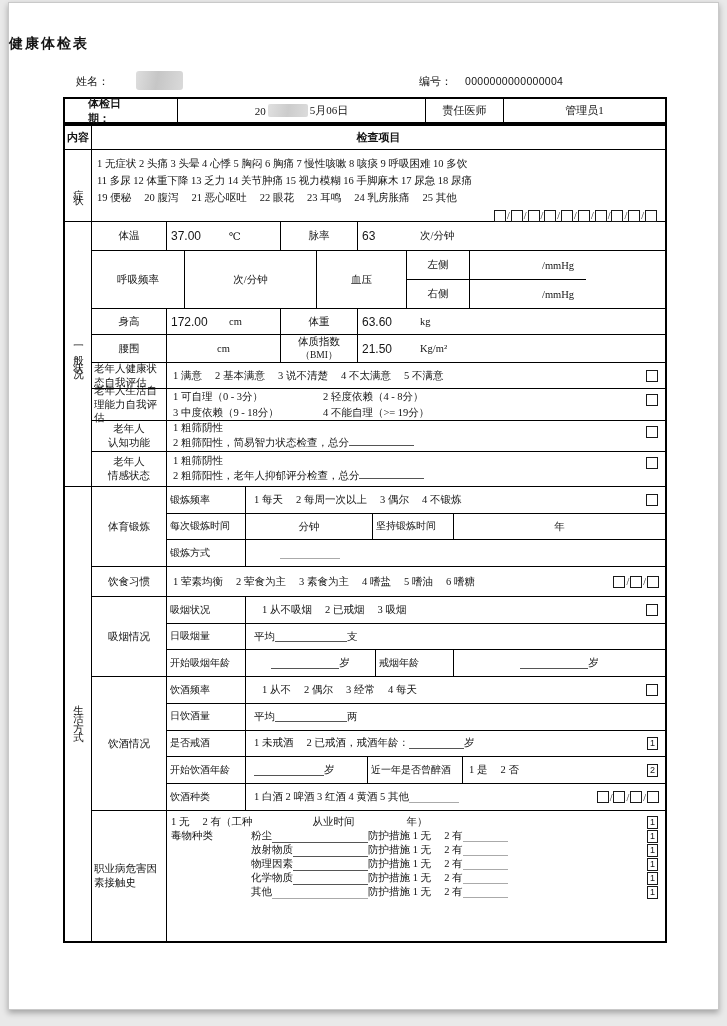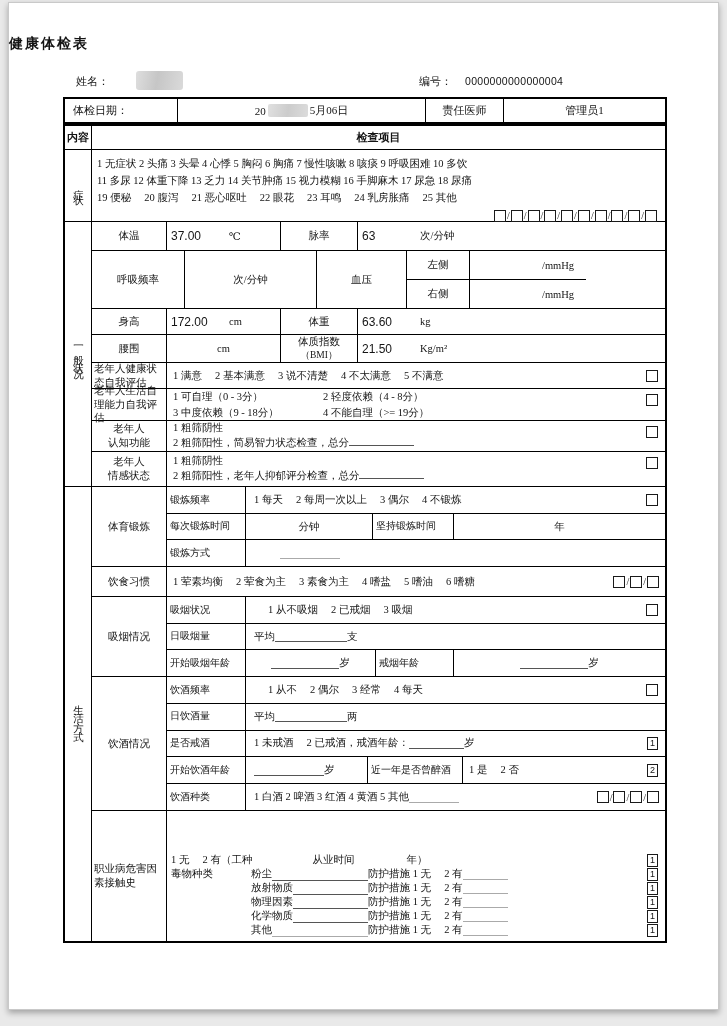--- a/index.html
+++ b/index.html
@@ -15,21 +15,21 @@
   .blur-name { position:absolute; left:73px; top:0; width:47px; height:19px; border-radius:3px;
       background:linear-gradient(100deg,#dedede 0%,#c6c6c6 45%,#dadada 100%); filter:blur(.7px); }
   .lbl-no { position:absolute; left:356px; top:3px; }
   .val-no { position:absolute; left:402px; top:4px; font-family:"Liberation Sans","DejaVu Sans",sans-serif;
             font-size:10.5px; letter-spacing:.3px; }
   .blur-date { display:inline-block; width:40px; height:13px; margin:0 2px; border-radius:2px; vertical-align:-2px;
       background:linear-gradient(100deg,#e0e0e0 0%,#cccccc 50%,#dcdcdc 100%); filter:blur(.7px); }
 
   .t1 { display:flex; border:2px solid #000; height:27px; margin-top:4px; }
   .t1 > div { border-left:1px solid #000; display:flex; align-items:center; }
-  .t1 > div:first-child { border-left:none; padding-left:8px; }
+  .t1 > div:first-child { border-left:none; padding-left:23px;font-weight:bold; }
   .w1 { width:73px; } .w2 { width:248px;margin-left:39px; } .w3 { width:78px; } .w4 { flex:1; }
   .cc { justify-content:center; }
 
   .t2 { border:2px solid #000; font-size:10.5px; }
   .r  { display:flex; border-top:1px solid #000; }
   .r:first-child { border-top:none; }
   .c  { border-left:1px solid #000; display:flex; align-items:center; position:relative; }
   .c:first-child { border-left:none; }
   .grp { flex:1; display:flex; flex-direction:column; border-left:1px solid #000; }
   .sr { display:flex; border-top:1px solid #000; }
@@ -53,21 +53,21 @@
         justify-content:center; font-family:"Liberation Sans","DejaVu Sans",sans-serif; font-size:9px; padding:0 1px; }
   .u { display:inline-block; border-bottom:1px solid #555; height:11px; }
   .ul { border-bottom-color:#aaa; }
   .u45{width:45px}.u50{width:50px}.u55{width:55px}.u60{width:60px}.u65{width:65px}.u68{width:68px}.u70{width:70px}.u72{width:72px}
 
   .val { font-family:"Liberation Sans","DejaVu Sans",sans-serif; font-size:12px; }
   .v58 { display:inline-block; width:58px; }
   .w74{width:74px} .w77{width:77px} .w78{width:78px} .w81{width:81px} .w90{width:90px} .w92{width:92px}
   .w95{width:95px} .w114{width:114px} .w122{width:122px} .w127{width:127px} .w130{width:130px} .w132{width:132px}
   .f1 { flex:1; }
-  .pl4{padding-left:4px} .pl6{padding-left:6px} .pl8{padding-left:8px} .pl10{padding-left:22px}
+  .pl4{padding-left:4px} .pl6{padding-left:6px} .pl8{padding-left:8px} .pl10{padding-left:16px}
   .sm { font-size:10.5px; line-height:1.3; padding:1px 2px; }
   .xs { font-size:10px; line-height:1.25; padding-left:3px; }
   .cbr { margin-left:auto; margin-right:7px; }
   .cbabs { position:absolute; right:7px; top:5px; }
   .two { flex:1; display:grid; grid-template-columns:150px auto; row-gap:2px; padding-left:6px; align-content:center; }
   .col2 { flex:1; display:flex; flex-direction:column; justify-content:space-between; padding:4px 0 5px 6px; }
   .bpr { flex:1; display:flex; align-items:center; }
   .bpr + .bpr { border-top:1px solid #000; }
   .bpl { width:63px; height:100%; border-right:1px solid #000; display:flex; align-items:center; justify-content:center; }
   .bps { margin-left:72px; } .bpu { margin-left:auto; margin-right:12px; }
@@ -346,21 +346,21 @@
                   <span class="pre">1 白酒 2 啤酒 3 红酒 4 黄酒 5 其他</span>
                     <span class="u u50 ul"></span>
                   <span class="cbg cbr" style="margin-right:5px"><span class="cb"></span>/<span class="cb"></span>/<span class="cb"></span>/<span class="cb"></span></span>
                 </div>
               </div>
             </div>
           </div>
 
           <div class="sr" style="height:131px">
             <div class="c w74 sm">职业病危害因素接触史</div>
-            <div class="c f1" style="align-items:flex-end">
+            <div class="c f1" style="align-items:flex-start">
               <div class="occ">
                 <div class="oline">
                   <span class="pre">1 无　 2 有（工种</span>
                   <span class="gap60"></span>
                   <span>从业时间</span>
                   <span class="gap52"></span>
                   <span>年）</span>
                   <span class="ab" style="margin-left:auto">1</span>
                 </div>
                 <div class="oline">

